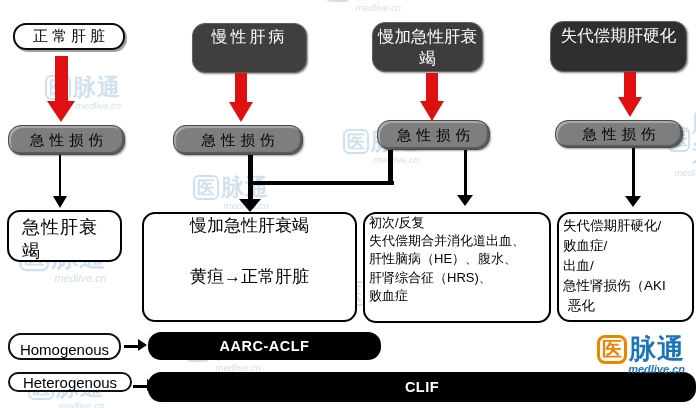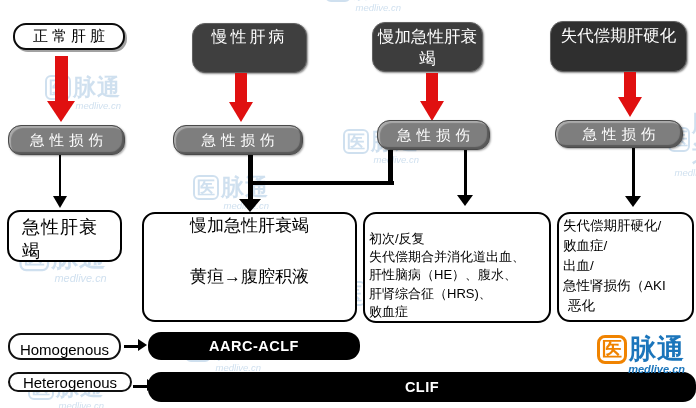--- a/index.html
+++ b/index.html
@@ -28,52 +28,52 @@
   .top-chronic{left:192px;top:23px;width:115px;height:50px;background:#3f3f3f;font-size:16px;letter-spacing:3px;}
   .top-comp{left:372px;top:22px;width:111px;height:50px;background:#3d3d3d;font-size:16.5px;}
   .top-decomp{left:550px;top:21px;width:137px;height:51px;background:#2f2f2f;font-size:16.5px;}
 
   
   .block-arrow{position:absolute;display:flex;flex-direction:column;align-items:center;z-index:2;}
   .block-arrow .shaft{background:#e01010;}
   .block-arrow .head{width:0;height:0;border-style:solid;border-color:#e01010 transparent transparent transparent;}
 
   
-  .injury{background:#7e7e7e;border:1px solid #4a4a4a;color:#ffffff;display:flex;align-items:center;
+  .injury{background:#7e7e7e;border:1px solid #4a4a4a;color:#000000;display:flex;align-items:center;
     justify-content:center;font-size:14.5px;letter-spacing:5px;padding-left:5px;
     box-shadow:inset 2px 2px 1px rgba(255,255,255,.35),inset -2px -2px 1px rgba(0,0,0,.3),1px 1px 2px rgba(0,0,0,.35);}
   .inj1{left:8px;top:125px;width:117px;height:30px;}
   .inj2{left:173px;top:125px;width:130px;height:30px;}
   .inj3{left:377px;top:120px;width:113px;height:30px;}
   .inj4{left:555px;top:120px;width:128px;height:28px;}
 
   
   .line-arrow{position:absolute;display:flex;flex-direction:column;align-items:center;z-index:2;}
   .line-arrow .shaft{background:#000;}
   .line-arrow .head{width:0;height:0;border-style:solid;border-color:#000 transparent transparent transparent;}
   .conn{position:absolute;background:#000;z-index:2;}
 
   
   .outcome{background:#fff;border:2.5px solid #000;}
   .out1{left:7px;top:210px;width:115px;height:52px;font-size:18px;letter-spacing:1px;padding:3px 13px;}
   .out2{left:142px;top:212px;width:215px;height:110px;text-align:center;font-size:17px;}
   .out2 .t1{margin-top:0;}
   .out2 .t2{margin-top:28px;}
-  .out3{left:363px;top:212px;width:188px;height:111px;font-size:13px;line-height:18.2px;padding:16px 4px;}
+  .out3{left:363px;top:212px;width:188px;height:111px;font-size:13px;line-height:18.2px;padding:0 4px;}
   .out4{left:557px;top:212px;width:137px;height:110px;font-size:13.5px;line-height:20px;padding:2px 4px;}
   .out4 .line:last-child{padding-left:5px;}
 
   
   .label-box{background:#fff;border:2.5px solid #111;display:flex;align-items:center;
     justify-content:center;font-size:15px;}
   .homog{left:8px;top:333px;width:113px;height:27px;align-items:flex-end;}
   .heterog{left:8px;top:372px;width:124px;height:20px;}
   .bar{background:#000;color:#fff;font-weight:bold;display:flex;align-items:center;
     justify-content:center;font-size:14.5px;letter-spacing:.5px;}
-  .bar-aarc{left:148px;top:332px;width:212px;height:28px;}
+  .bar-aarc{left:148px;top:332px;width:233px;height:28px;}
   .bar-clif{left:148px;top:372px;width:548px;height:30px;}
   .rarrow{position:absolute;z-index:2;}
   .rarrow .ra-shaft{position:absolute;left:0;top:5px;width:16px;height:2.5px;background:#000;}
   .rarrow .ra-head{position:absolute;left:14px;top:-1px;width:0;height:0;
     border-top:6.5px solid transparent;border-bottom:6.5px solid transparent;border-left:9px solid #000;}
 
   
   .logo{position:absolute;left:597px;top:331px;z-index:3;}
   .logo-row{display:flex;align-items:center;}
   .logo-iconbox{width:30px;height:29px;border:3.5px solid #f08300;border-radius:8px;color:#f08300;
@@ -211,21 +211,21 @@
   <div class="line-arrow" style="left:625px;top:148px;">
     <div class="shaft" style="width:3px;height:48px;"></div>
     <div class="head" style="border-width:11px 8px 0 8px;"></div>
   </div>
 
   <div class="abs z2 outcome out1">
     <span>急性肝衰竭</span>
   </div>
   <div class="abs z2 outcome out2">
     <div class="t1">慢加急性肝衰竭</div>
-    <div class="t2">黄疸→腹腔积液</div>
+    <div class="t2">黄疸→正常肝脏</div>
   </div>
   <div class="abs z2 outcome out3">
     <div class="line">初次/反复</div>
     <div class="line">失代偿期合并消化道出血、</div>
     <div class="line">肝性脑病（HE）、腹水、</div>
     <div class="line">肝肾综合征（HRS)、</div>
     <div class="line">败血症</div>
   </div>
   <div class="abs z2 outcome out4">
     <div class="line">失代偿期肝硬化/</div>

